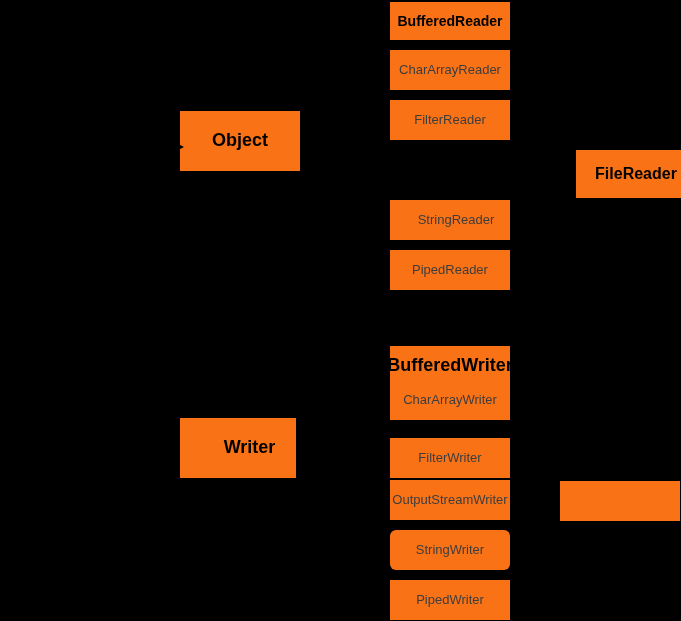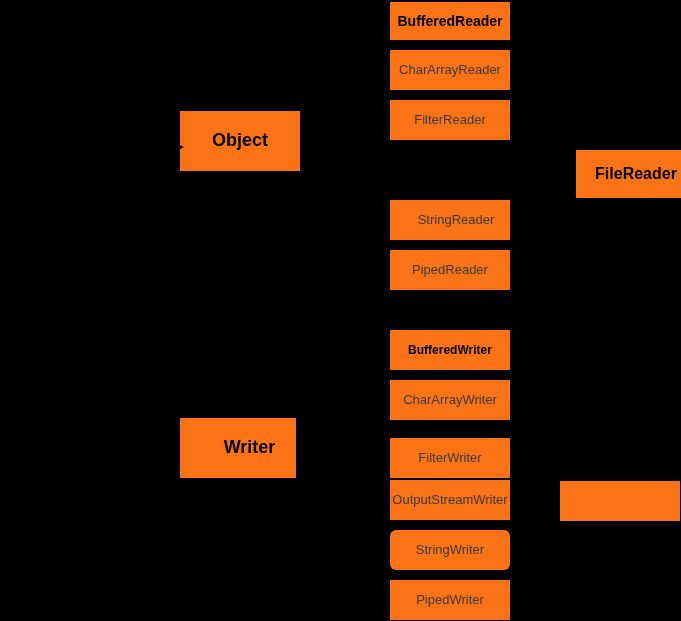--- a/index.html
+++ b/index.html
@@ -35,21 +35,21 @@
   .n-writer  { left: 180px; top: 418px; width: 116px; height: 60px; font-size: 18px; padding-left: 23px; }
 
   
   .sub { left: 390px; width: 120px; height: 40px; font-size: 13px; }
   .n-buffered-reader      { top: 2px; height: 38px; font-size: 14px; }
   .n-char-array-reader    { top: 50px;  }
   .n-filter-reader        { top: 100px; }
   .n-input-stream-reader  { top: 150px; }
   .n-string-reader        { top: 200px; padding-left: 12px; }
   .n-piped-reader         { top: 250px; }
-  .n-buffered-writer      { top: 330px; font-size: 12px; }
+  .n-buffered-writer      { top: 346px; font-size: 18px; }
   .n-char-array-writer    { top: 380px; }
   .n-filter-writer        { top: 430px; margin-top: 8px; }
   .n-output-stream-writer { top: 480px; }
   .n-string-writer        { top: 530px; border-radius: 6px; }
   .n-piped-writer         { top: 580px; }
 
   
   .n-file-reader { left: 576px; top: 150px; width: 120px; height: 48px; font-size: 16px; }
   .n-file-writer { left: 560px; top: 481px; width: 120px; height: 40px; font-size: 16px; }
 

